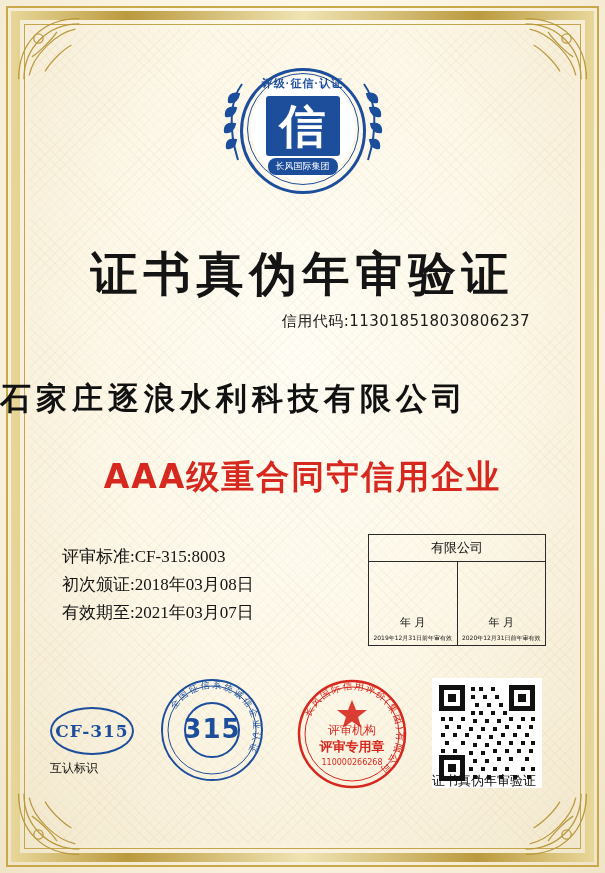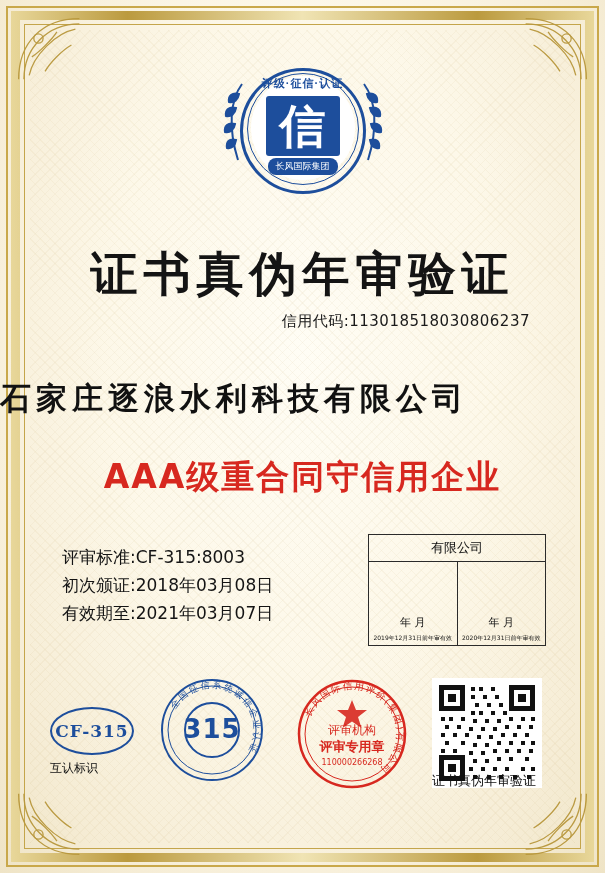--- a/index.html
+++ b/index.html
@@ -117,21 +117,21 @@
     font-size:33px;font-weight:bold;letter-spacing:2px;color:#d7281f;
     font-family:"DejaVu Sans", sans-serif;
   }
 
   
   .details{
     position:absolute;left:62px;top:543px;
     font-size:17px;line-height:28px;color:#141414;
     font-family:"DejaVu Sans", sans-serif;
   }
-  .details div{white-space:nowrap;}
+  .details div{white-space:nowrap;font-family:Liberation Serif, serif;}
 
   
   .review{
     position:absolute;left:368px;top:534px;width:176px;height:110px;
     border:1px solid #2b2b2b;
   }
   .review .rtitle{
     height:26px;line-height:26px;text-align:center;font-size:13px;
     border-bottom:1px solid #2b2b2b;color:#111;
     font-family:"DejaVu Sans", sans-serif;

